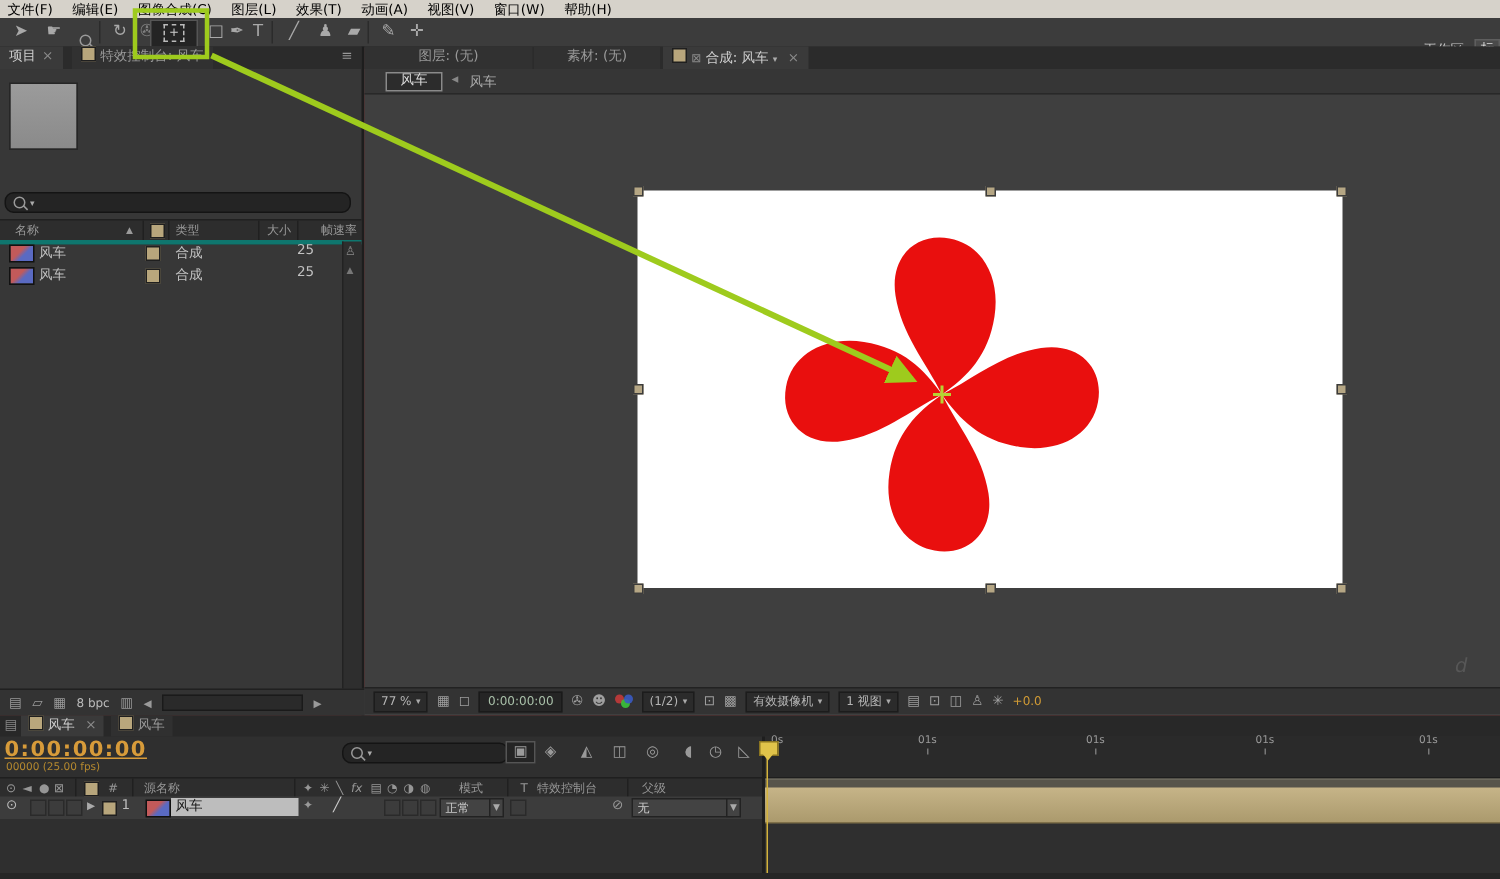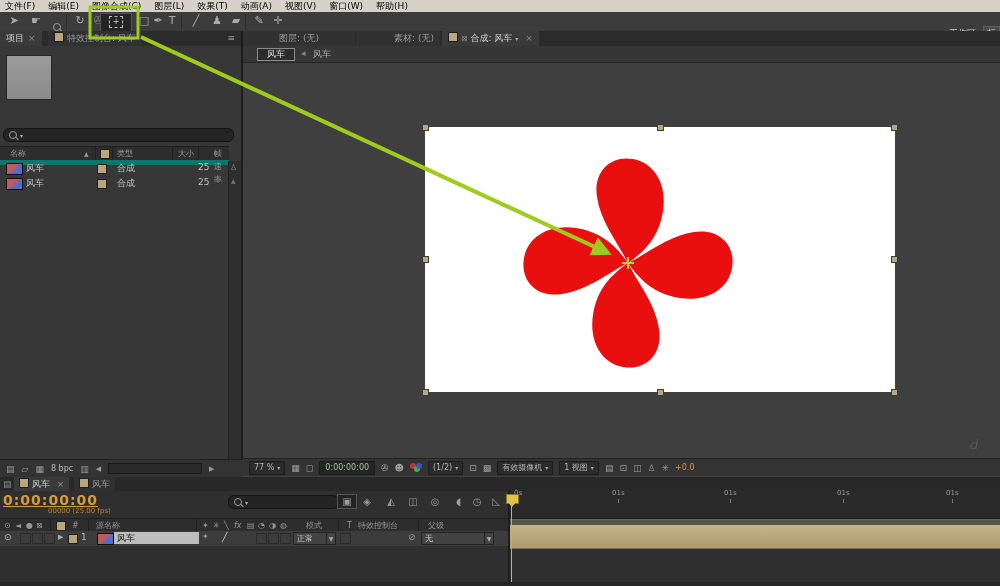--- a/index.html
+++ b/index.html
@@ -27,21 +27,21 @@
   .mag{display:inline-block;width:6px;height:6px;border:1px solid #9a9a9a;border-radius:50%;position:relative;vertical-align:middle;}
   .mag:after{content:"";position:absolute;width:4px;height:1px;background:#9a9a9a;transform:rotate(45deg);right:-3px;bottom:-1px;}
   .ddarrow{color:#aaa;font-size:6px;}
   .dd{position:absolute;background:#434343;border:1px solid #222;color:#ccc;font-size:8px;height:11px;line-height:11px;padding:0 3px;}
   .ddbtn{position:absolute;background:#434343;border:1px solid #222;color:#aaa;font-size:6px;height:11px;line-height:11px;width:8px;text-align:center;}
   
   #project{position:absolute;left:0;top:31px;width:241px;height:446px;background:#373737;border-right:2px solid #1d1d1d;}
   .thumb{position:absolute;left:6px;top:24px;width:44px;height:43px;background:linear-gradient(#9b9b9b,#8a8a8a);border:1px solid #262626;}
   .searchbox{position:absolute;left:3px;top:97px;width:224px;height:12px;background:#242424;border:1px solid #141414;border-radius:6px;
              display:flex;align-items:center;gap:3px;padding-left:5px;}
-  .phead{position:absolute;left:0;top:115px;width:229px;height:13px;background:#2d2d2d;border-top:1px solid #202020;border-bottom:5px solid #0f766e;}
+  .phead{position:absolute;left:0;top:115px;width:229px;height:13px;background:#2d2d2d;border-top:1px solid #202020;border-bottom:3px solid #0f766e;padding-left:12px;}
   .hcell{position:absolute;top:0;height:13px;line-height:13px;font-size:8px;color:#9a9a9a;}
   .vline{position:absolute;top:0;width:1px;height:13px;background:#202020;}
   .prow{position:absolute;left:0;width:229px;height:15px;font-size:9px;color:#c2c2c2;}
   .compicon{position:absolute;width:15px;height:10px;top:2px;background:linear-gradient(135deg,#c25a5a 0 40%,#5a6ac2 60% 100%);border:1px solid #111;}
   .pscroll{position:absolute;right:0;top:130px;width:12px;height:300px;background:#2e2e2e;border-left:1px solid #222;}
   .pfoot{position:absolute;left:0;bottom:0;width:241px;height:17px;background:#333;border-top:1px solid #202020;
          display:flex;align-items:center;gap:7px;padding-left:6px;font-size:9px;color:#9a9a9a;}
   .ptrack{width:92px;height:9px;background:#2a2a2a;border:1px solid #1a1a1a;}
   .pthumbbar{width:50%;height:100%;background:#4a4a4a;}
   
@@ -57,21 +57,21 @@
   .rgbdots{position:relative;width:12px;height:10px;}
   .rgbdots i{position:absolute;width:6px;height:6px;border-radius:50%;opacity:.9;}
   .sicon{font-size:9px;color:#9f9f9f;}
   .orange{color:#cf9a35;}
   
   #timeline{position:absolute;left:0;top:477px;width:1000px;height:109px;background:#2f2f2f;}
   .ttabs{position:absolute;left:0;top:0;width:1000px;height:14px;background:#282828;font-size:9px;}
   .ttab{position:absolute;top:0;height:14px;line-height:14px;padding:0 5px;color:#999;background:#303030;}
   .ttab.active{background:#3a3a3a;color:#ccc;}
   .bigtc{position:absolute;left:3px;top:15px;font-size:14px;font-weight:bold;color:#d79b3a;text-decoration:underline;letter-spacing:1px;}
-  .frames{position:absolute;left:4px;top:30px;font-size:7px;color:#b5892f;margin-left:44px;}
+  .frames{position:absolute;left:4px;top:30px;font-size:7px;color:#b5892f;}
   .tsearch{position:absolute;left:228px;top:18px;width:104px;height:12px;background:#242424;border:1px solid #141414;border-radius:6px;
            display:flex;align-items:center;gap:3px;padding-left:5px;}
   .tbtn{position:absolute;top:17px;width:18px;height:15px;line-height:15px;text-align:center;color:#9a9a9a;font-size:10px;}
   .tbtn.on{background:#242424;border:1px solid #555;height:13px;line-height:13px;}
   .thead{position:absolute;left:0;top:41px;width:508px;height:13px;background:#2d2d2d;border-top:1px solid #1f1f1f;border-bottom:1px solid #1f1f1f;}
   .thc{position:absolute;top:0;height:13px;line-height:13px;font-size:8px;color:#969696;}
   .tlayer{position:absolute;left:0;top:54px;width:508px;height:15px;background:#3c3c3c;font-size:9px;color:#bbb;}
   .cell{position:absolute;width:9px;height:9px;border:1px solid #2a2a2a;top:2px;}
   .namefield{position:absolute;left:114px;top:1px;width:82px;height:12px;background:#bdbdbd;color:#151515;font-size:9px;line-height:12px;padding-left:3px;}
   .ruler{position:absolute;left:510px;top:14px;width:490px;height:27px;background:#2a2a2a;border-bottom:1px solid #1e1e1e;}
@@ -185,21 +185,21 @@
       <span>▥</span>
       <span style="font-size:7px">◀</span>
       <span class="ptrack"><span class="pthumbbar"></span></span>
       <span style="font-size:7px">▶</span>
     </div>
   </div>
 
   <div id="viewer">
     <div class="ptabs">
       <span class="tab" style="left:0;width:100px;text-align:center">图层: (无)</span>
-      <span class="tab" style="left:113px;width:72px;text-align:right">素材: (无)</span>
+      <span class="tab" style="left:113px;width:72px;text-align:center">素材: (无)</span>
       <span class="tab active" style="left:199px">
         <span class="chip"></span>
         <span style="color:#8a8a8a;font-size:8px">⊠</span>
         <span>合成: 风车</span>
         <span class="ddarrow">▾</span>
         <span class="x">×</span>
       </span>
     </div>
     <div class="crumb">
       <span class="crumbbox">风车</span>

